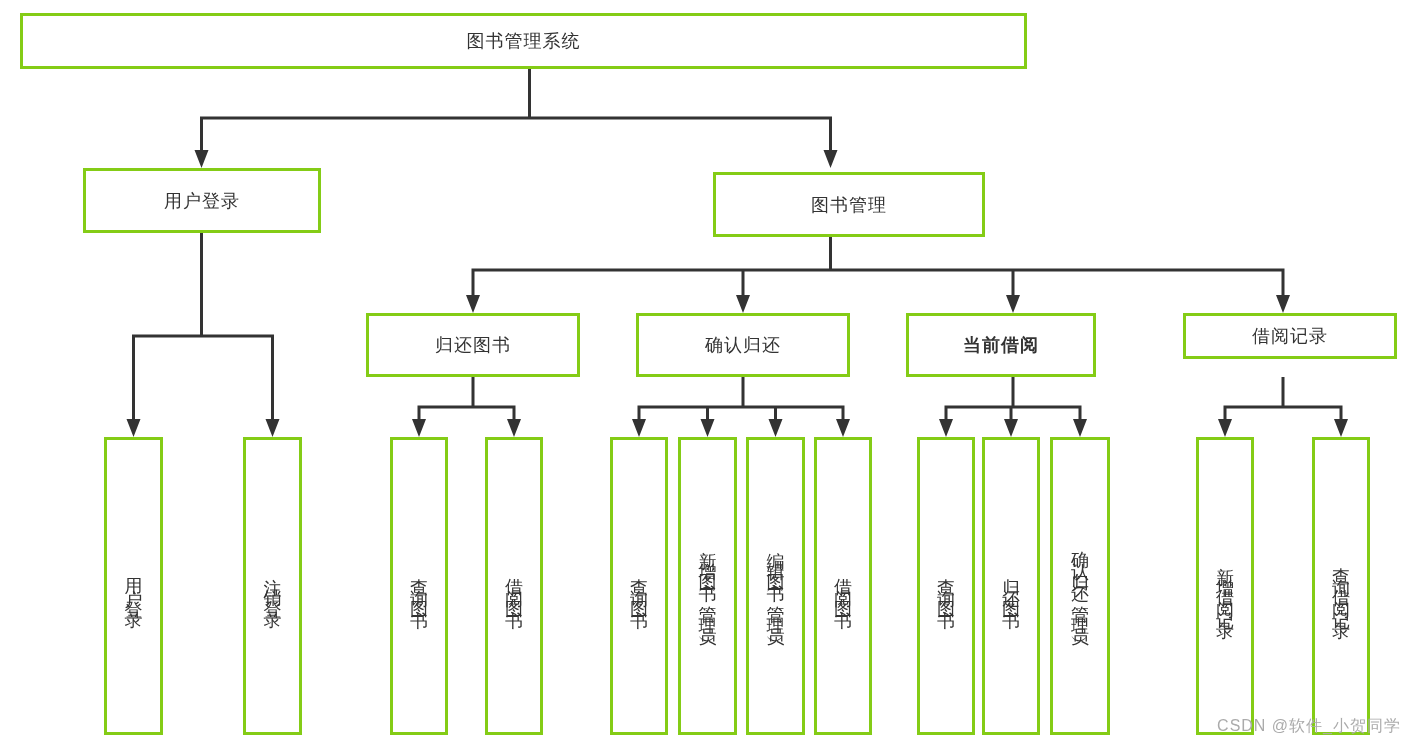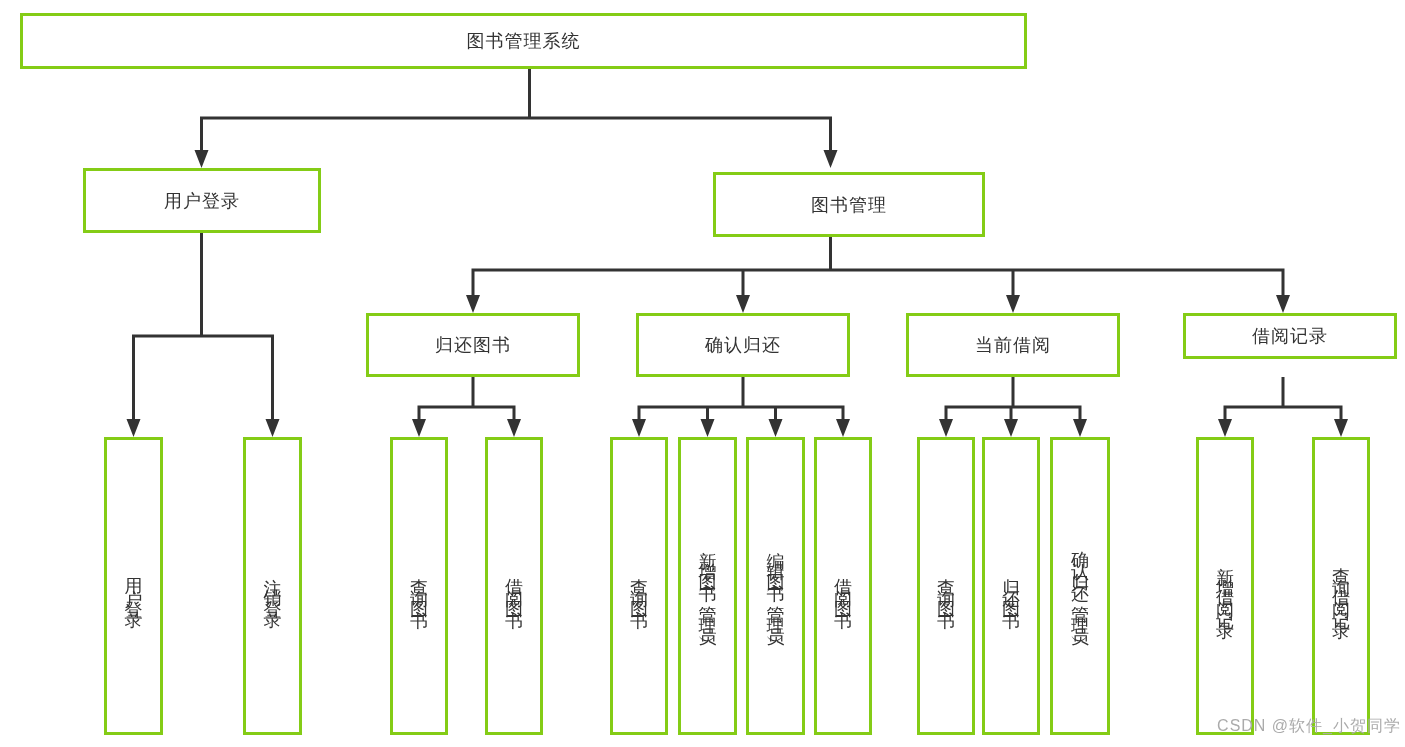--- a/index.html
+++ b/index.html
@@ -49,21 +49,21 @@
              M1218 419 L1232 419 L1225 437 Z M1334 419 L1348 419 L1341 437 Z"></path>
   </svg>
 
   <div class="box" style="left:20px; top:13px; width:1007px; height:56px;">图书管理系统</div>
 
   <div class="box" style="left:83px; top:168px; width:238px; height:65px;">用户登录</div>
   <div class="box" style="left:713px; top:172px; width:272px; height:65px;">图书管理</div>
 
   <div class="box" style="left:366px; top:313px; width:214px; height:64px;">归还图书</div>
   <div class="box" style="left:636px; top:313px; width:214px; height:64px;">确认归还</div>
-  <div class="box" style="left:906px; top:313px; width:214px; height:64px;">当前借阅</div>
+  <div class="box" style="left:906px; top:313px; width:190px; height:64px;font-weight:bold;">当前借阅</div>
   <div class="box" style="left:1183px; top:313px; width:214px; height:46px;">借阅记录</div>
 
   <div class="box leaf" style="left:104px; top:437px; width:59px; height:298px;">
     <span class="vtext">用户登录</span>
   </div>
   <div class="box leaf" style="left:243px; top:437px; width:59px; height:298px;">
     <span class="vtext">注销登录</span>
   </div>
 
   <div class="box leaf" style="left:390px; top:437px; width:58px; height:298px;">

